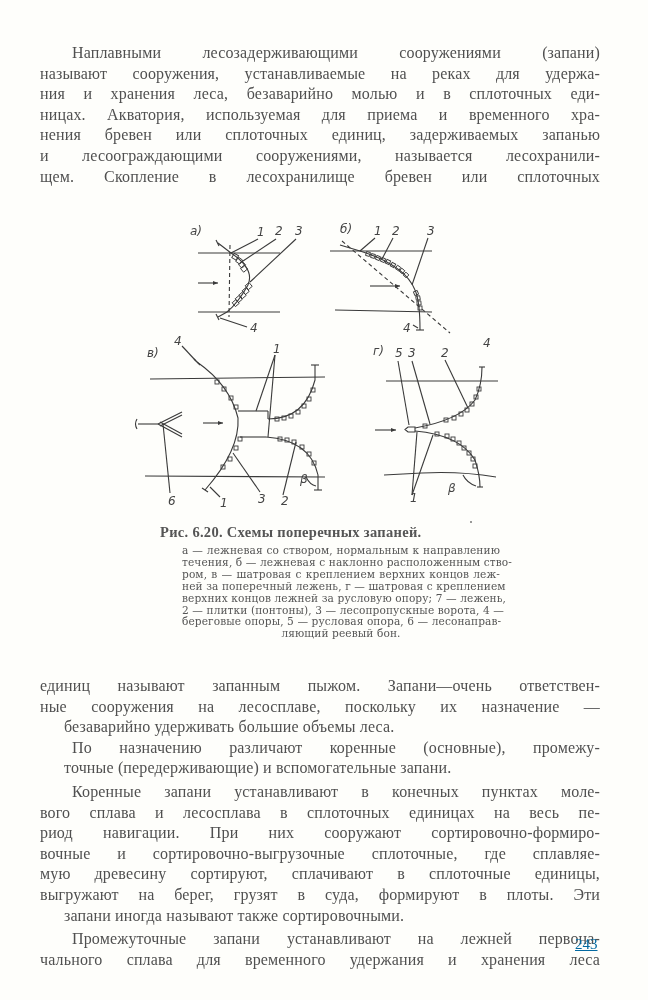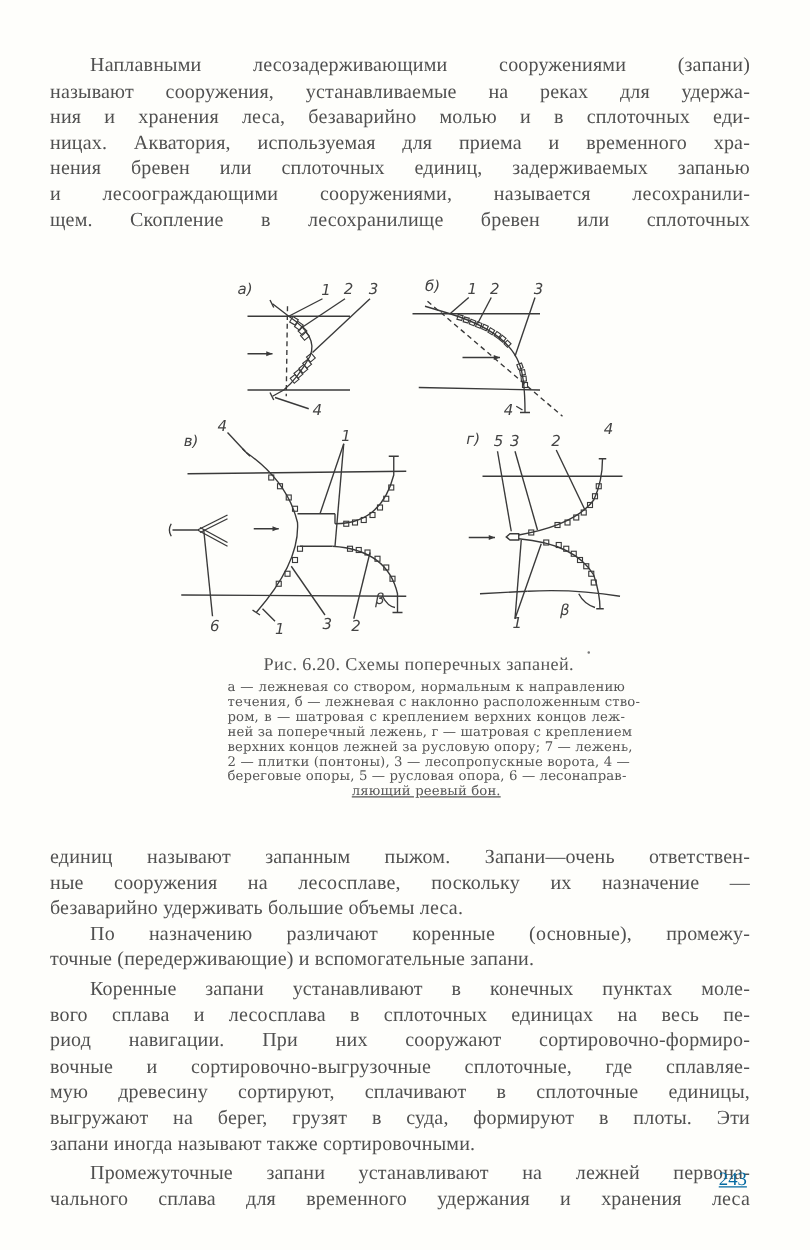--- a/index.html
+++ b/index.html
@@ -33,44 +33,45 @@
     }
     .line {
       display: block;
       white-space: nowrap;
       text-align-last: justify;
       text-align: justify;
       height: 20.6px;
     }
     .line.last {
       text-align-last: left;
+      margin-left: 24px;
     }
     .indent {
       padding-left: 32px;
     }
     .figure {
       position: absolute;
       left: 130px;
       top: 205px;
       width: 390px;
       height: 310px;
     }
     .figure svg {
       width: 390px;
       height: 310px;
     }
     .fig-title {
       position: absolute;
       left: 160px;
       top: 524px;
       width: 350px;
-      text-align: center;
       font-size: 14.5px;
       color: #555;
       letter-spacing: 0.3px;
+      font-weight: bold;
     }
     .fig-legend {
       position: absolute;
       left: 170px;
       top: 545px;
       width: 330px;
       font-size: 10.6px;
       line-height: 11.9px;
       color: #555;
       font-family: "DejaVu Serif", "Liberation Serif", serif;
@@ -79,21 +80,20 @@
     .fig-legend .ln {
       display: block;
       white-space: nowrap;
       text-align: justify;
       text-align-last: justify;
       margin-left: 12px;
     }
     .fig-legend .ln.c {
       text-align: right;
       text-align-last: center;
-      text-decoration: underline;
     }
     .page-number {
       position: absolute;
       left: 575px;
       top: 936px;
       font-size: 15px;
       color: #0369a1;
       text-decoration: underline;
     }
     .speck {

